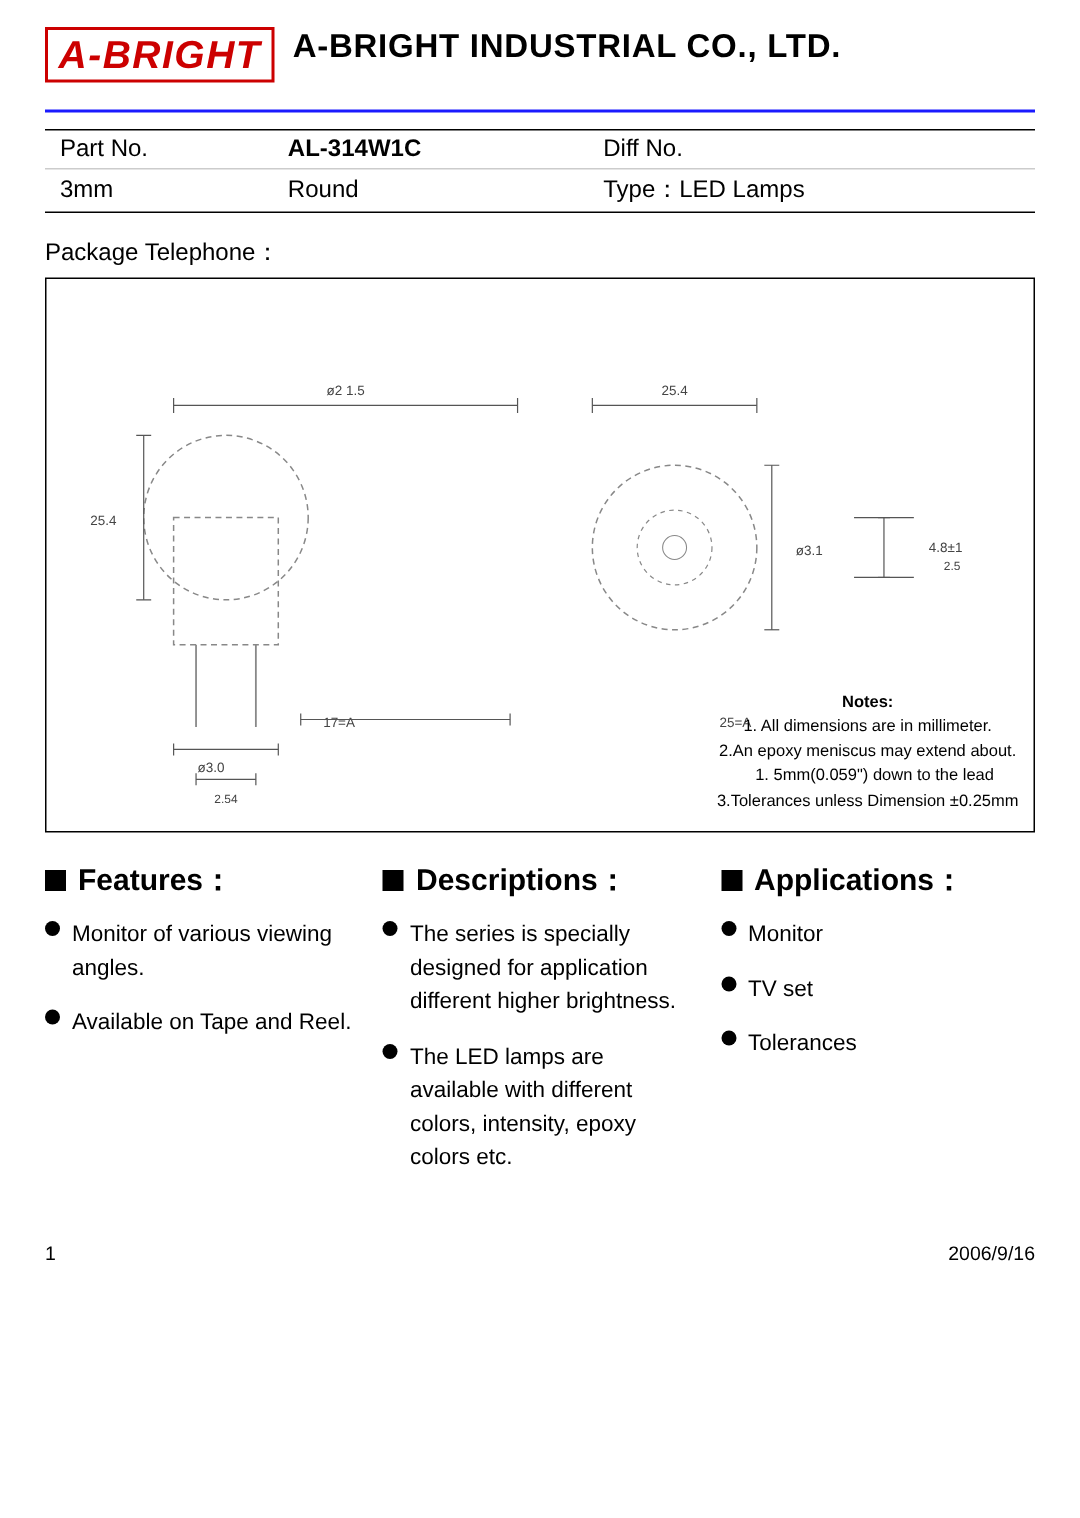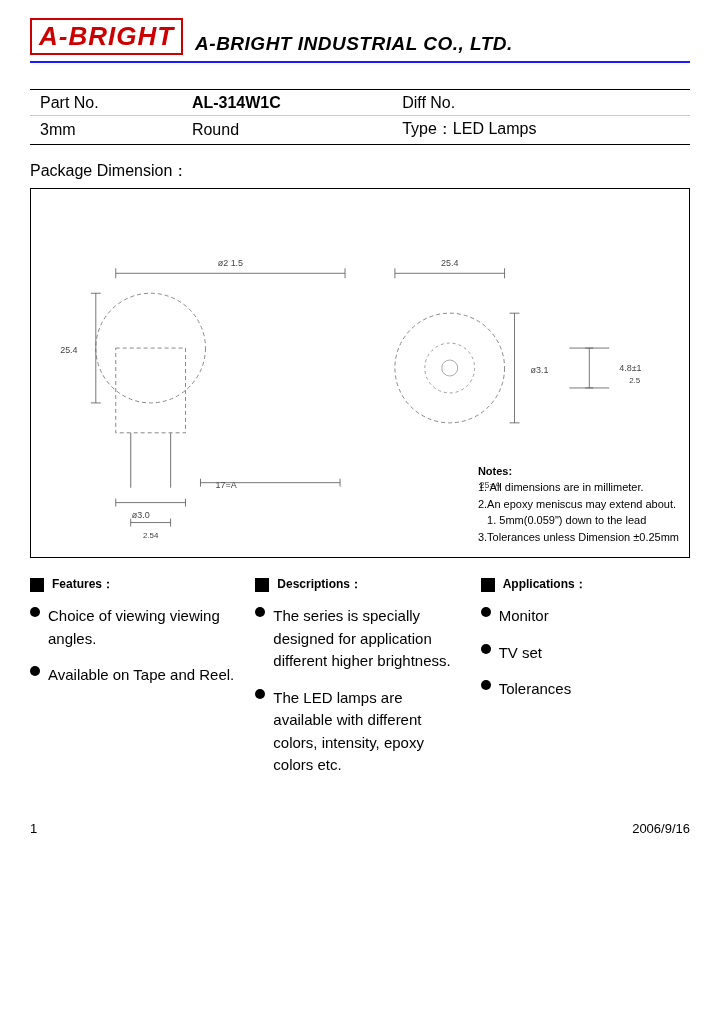--- a/index.html
+++ b/index.html
@@ -9,47 +9,46 @@
       background: #fff;
       font-family: Arial, sans-serif;
       font-size: 15px;
       color: #000;
       padding: 18px 30px 18px 30px;
     }
 
     
     .header {
       display: flex;
-      align-items: flex-end;
-      padding-bottom: 6px;
+      align-items: flex-start;
+      padding-bottom: 18px;
       border-bottom: 2.5px solid #1a1aff;
-      margin-bottom: 26px;
+      margin-bottom: 11px;
     }
     .logo-box {
       display: flex;
       align-items: center;
       margin-right: 12px;
     }
     .logo-text {
       font-size: 26px;
       font-weight: 900;
       font-style: italic;
       color: #cc0000;
       background: #fff;
       border: 2.5px solid #cc0000;
       padding: 1px 7px;
       letter-spacing: 1px;
       font-family: Arial Black, Arial, sans-serif;
     }
     .company-name {
-      font-size: 19px;
+      font-size: 22px;
       font-weight: bold;
       color: #000;
       letter-spacing: 0.5px;
-      font-style: italic;
     }
 
     
     .part-table {
       width: 100%;
       border-collapse: collapse;
       margin-bottom: 16px;
     }
     .part-table td {
       padding: 4px 10px;
@@ -91,42 +90,42 @@
       height: 100%;
     }
 
     
     .notes-block {
       position: absolute;
       bottom: 12px;
       right: 10px;
       font-size: 11px;
       line-height: 1.5;
-      text-align: left;
+      text-align: center;
     }
 
     
     .info-section {
       display: flex;
       flex-direction: row;
       width: 100%;
       gap: 0;
     }
     .info-col {
       flex: 1;
       padding: 0 8px;
     }
     .info-col:first-child { padding-left: 0; }
     .info-col:last-child { padding-right: 0; }
 
     .col-header {
       display: flex;
       align-items: center;
       font-weight: bold;
-      font-size: 12px;
+      font-size: 20px;
       margin-bottom: 12px;
     }
     .square-bullet {
       display: inline-block;
       width: 14px;
       height: 14px;
       background: #000;
       margin-right: 8px;
       flex-shrink: 0;
     }
@@ -177,21 +176,21 @@
   </tr>
   <tr class="bottom-row">
     <td class="size-val">3mm</td>
     <td class="round-val">Round</td>
     <td class="type-val">Type：LED Lamps</td>
   </tr>
 </tbody>
   </table>
 
 <div class="package-label">
-  <span>Package Dimension：</span>
+  <span>Package Telephone：</span>
 </div>
 
 <div class="dimension-box">
   
   <svg class="dimension-svg" viewBox="0 0 660 360" xmlns="http://www.w3.org/2000/svg">
 
     <circle cx="120" cy="155" r="55" fill="none" stroke="#888" stroke-width="1" stroke-dasharray="4,3"></circle>
 
     <rect x="85" y="155" width="70" height="85" fill="none" stroke="#888" stroke-width="1" stroke-dasharray="4,3"></rect>
 
@@ -264,21 +263,21 @@
 
 <div class="info-section">
 
   <div class="info-col">
     <div class="col-header">
       <span class="square-bullet"></span>
       <span>Features：</span>
     </div>
     <div class="bullet-item">
       <span class="round-bullet"></span>
-      <span class="bullet-text">Choice of viewing viewing angles.</span>
+      <span class="bullet-text">Monitor of various viewing angles.</span>
     </div>
     <div class="bullet-item">
       <span class="round-bullet"></span>
       <span class="bullet-text">Available on Tape and Reel.</span>
     </div>
   </div>
 
   <div class="info-col">
     <div class="col-header">
       <span class="square-bullet"></span>

